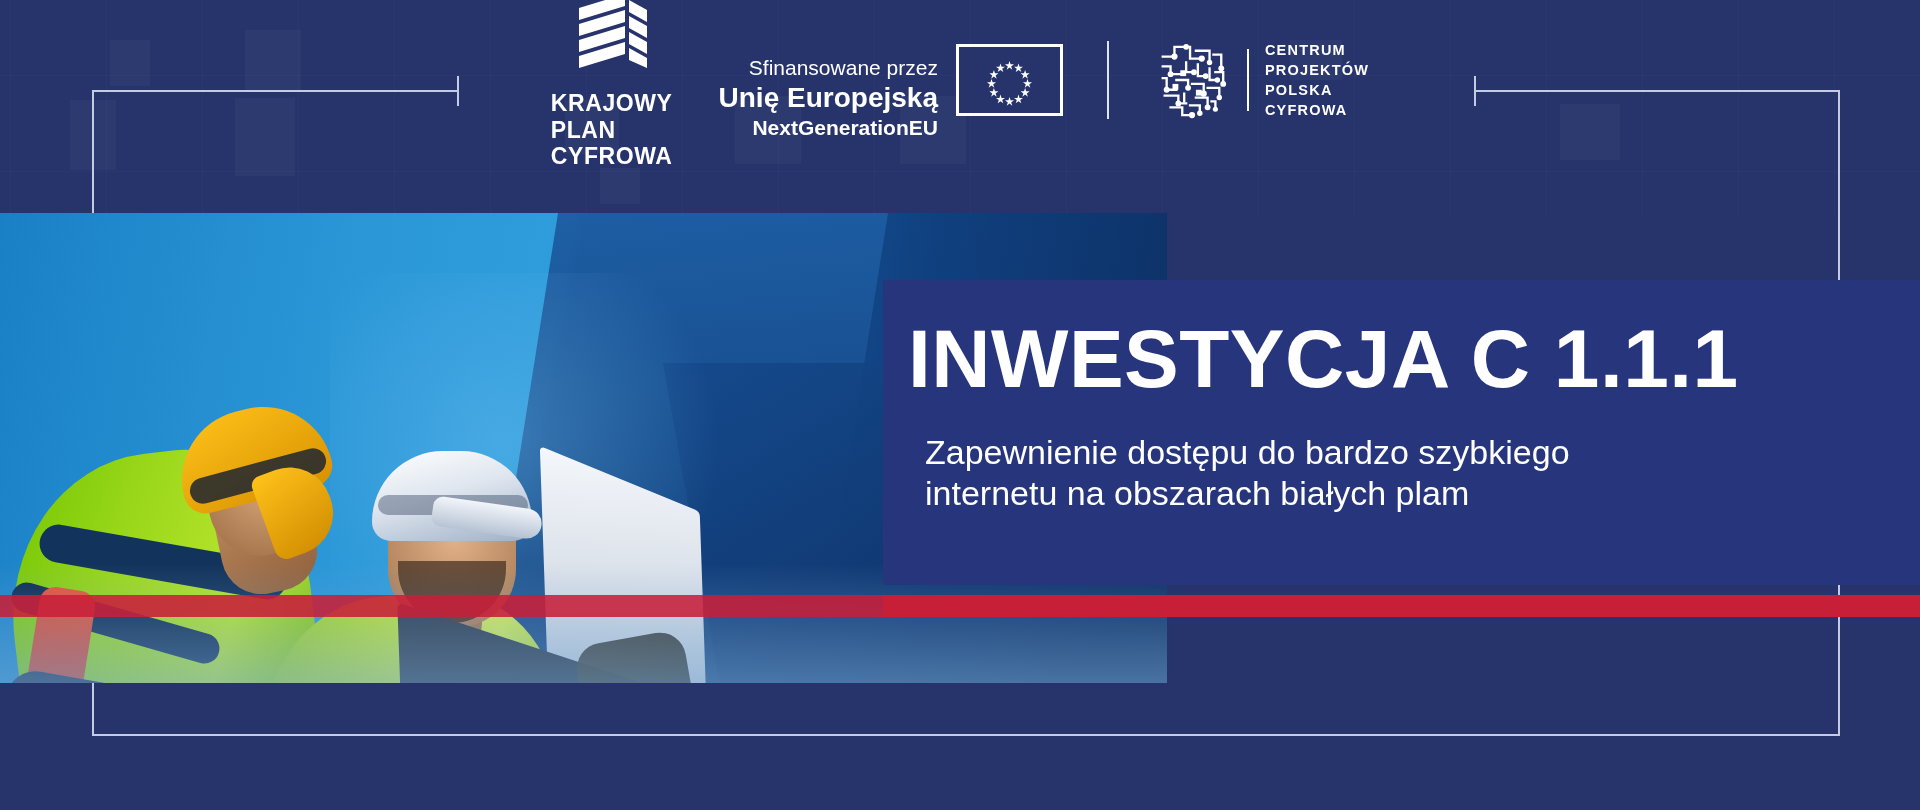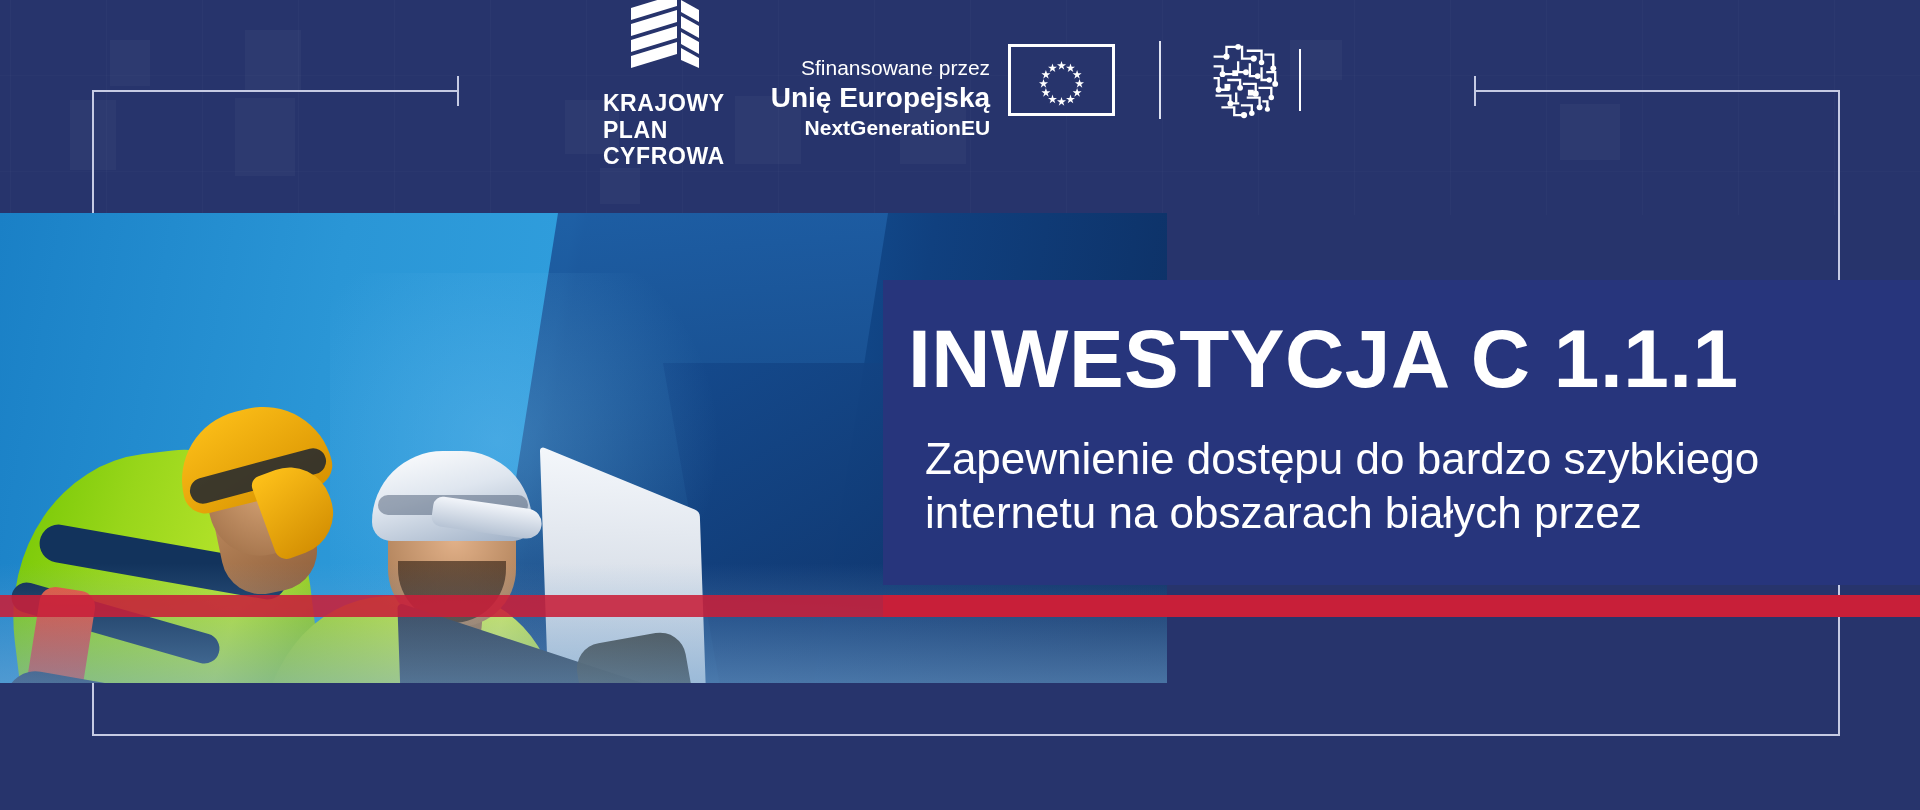--- a/index.html
+++ b/index.html
@@ -230,21 +230,21 @@
     position:absolute; left:883px; top:280px; width:1037px; height:305px;
     background:#27357c;
   }
   .title {
     position:absolute; left:908px; top:318px;
     color:#ffffff; font-weight:bold; font-size:82px; letter-spacing:.5px;
     line-height:1; white-space:nowrap;
   }
   .subtitle {
     position:absolute; left:925px; top:432px;
-    color:#ffffff; font-weight:400; font-size:44px; line-height:1.22;
+    color:#ffffff; font-weight:400; font-size:34px; line-height:1.22;
     max-width:920px;
   }
 
   
   .redbar {
     position:absolute; left:883px; top:595px; width:1037px; height:22px;
     background:#c81f39;
   }
   .redbar-left {
     position:absolute; left:0px; top:595px; width:883px; height:22px;
@@ -373,20 +373,26 @@
             <circle cx="56" cy="70" r="3.0"></circle>
             <circle cx="48" cy="76" r="2.8"></circle>
             <circle cx="64" cy="72" r="2.6"></circle>
             <rect x="28" y="32" width="6" height="6"></rect>
             <rect x="20" y="46" width="6" height="6"></rect>
             <rect x="44" y="52" width="6" height="6"></rect>
           </g>
         </svg>
       </div>
       <div class="cppc-rule"></div>
+      <div class="cppc-text">
+        <div>CENTRUM</div>
+        <div>PROJEKTÓW</div>
+        <div>POLSKA</div>
+        <div>CYFROWA</div>
+      </div>
     </div>
 
   </div>
 
   <div class="photo">
     <div class="ph-sky"></div>
     <div class="ph-blade"></div>
     <div class="ph-blade2"></div>
     <div class="ph-glow"></div>
 
@@ -415,19 +421,19 @@
 
     <div class="ph-floor"></div>
   </div>
 
   <div class="textbox"></div>
 
   <div class="title">INWESTYCJA C 1.1.1</div>
 
   <div class="subtitle">
     <div>Zapewnienie dostępu do bardzo szybkiego</div>
-    <div>internetu na obszarach białych przez</div>
+    <div>internetu na obszarach białych plam</div>
   </div>
 
   <div class="redbar-left"></div>
   <div class="redbar"></div>
 
 </div>
 
 </body></html>

